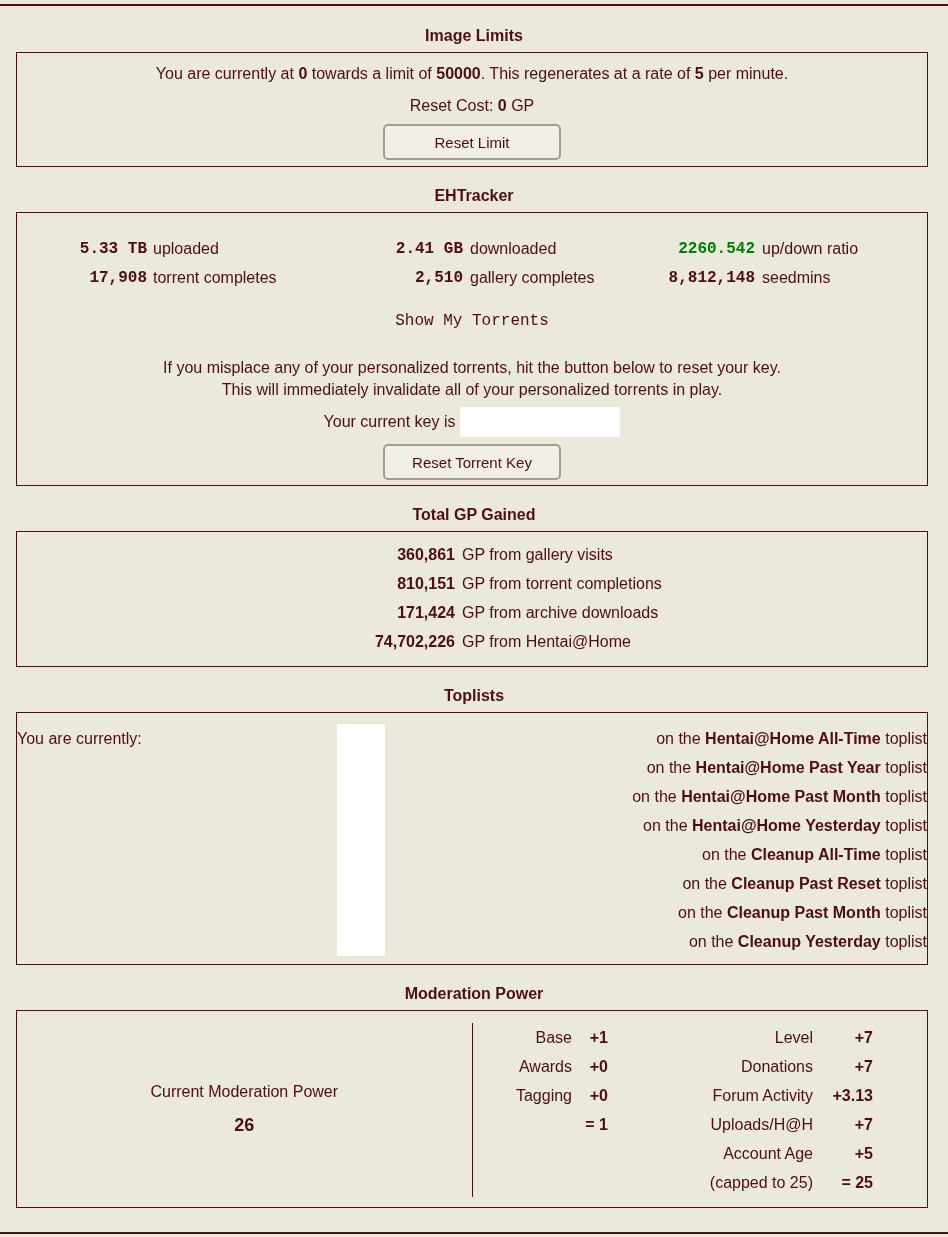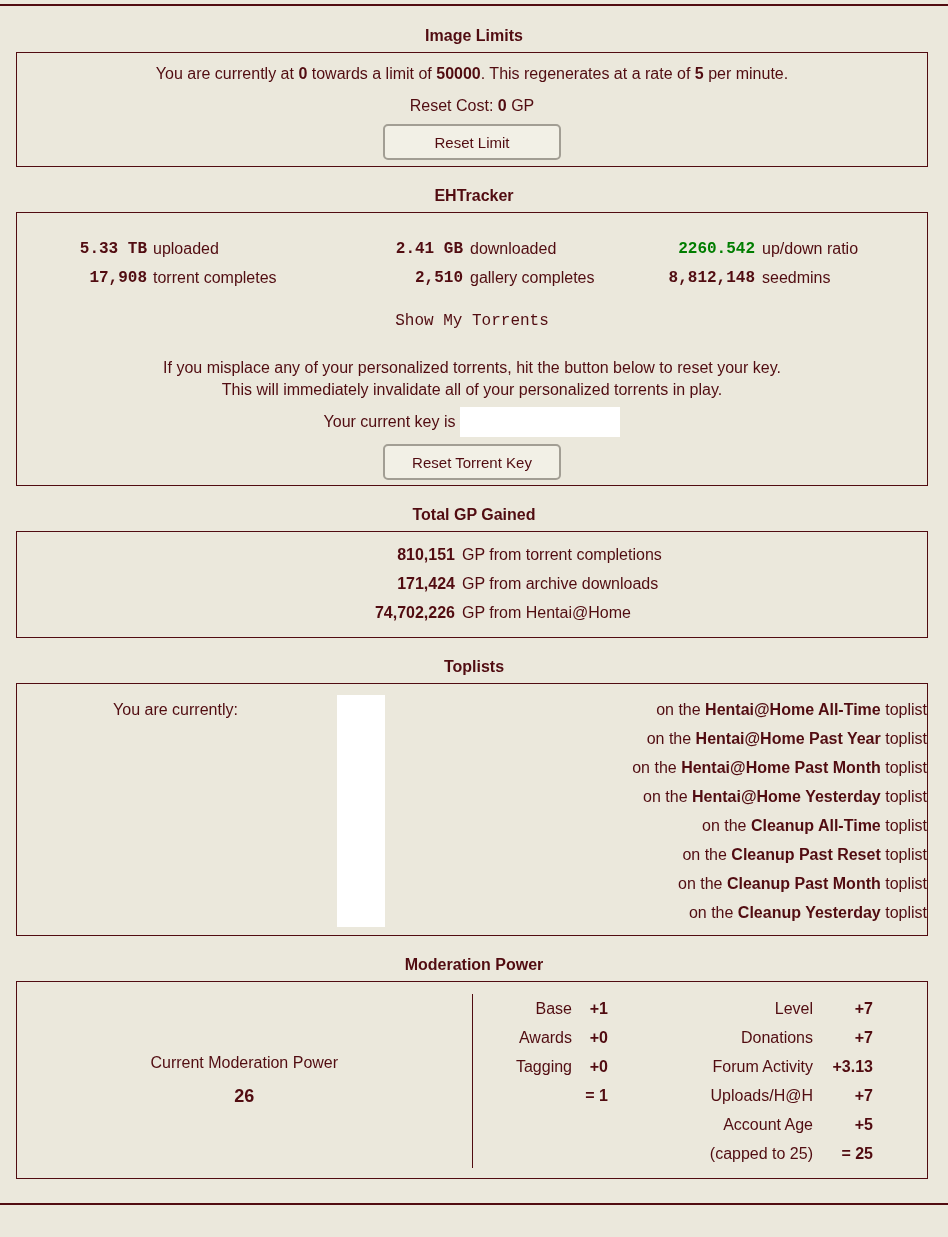--- a/index.html
+++ b/index.html
@@ -40,21 +40,21 @@
   .redacted{background:var(--white);}
   .key-box{width:160px; height:30px;}
   
   .gp-panel{padding:8px 0 10px;}
   .gp{width:100%;}
   .gp .gp-val{width:438px; text-align:right; font-weight:700;}
   .gp .gp-lbl{text-align:left; padding-left:7px;}
   
   .tl-panel{padding:11px 0 8px;}
   .tl{width:100%;}
-  .tl .tl-intro{width:320px; text-align:center; vertical-align:top; line-height:29px; padding-right:3px;}
+  .tl .tl-intro{width:320px; text-align:left; vertical-align:top; line-height:29px; padding-right:3px;}
   .tl .tl-rank{width:48px;}
   .tl .tl-text{text-align:right; padding-left:0;}
   .tl-link{font-weight:700; cursor:pointer;}
   
   .mp-panel{padding:12px 0 10px;}
   .mp{width:856px;}
   .mp .mp-left{width:455px; border-right:1px solid var(--fg); text-align:center; vertical-align:middle;}
   .mp .mp-lbl{width:106px; text-align:right; padding-right:6px;}
   .mp .mp-val{width:30px; text-align:right; font-weight:700;}
   .mp .mp-lbl2{width:209px; text-align:right; padding-right:4px;}
@@ -104,20 +104,24 @@
     <span>Your current key is</span>
     <span class="redacted key-box"></span>
   </div>
   <button class="ehbtn">Reset Torrent Key</button>
 </div>
 
 <h2>Total GP Gained</h2>
 <div class="panel gp-panel">
   <table class="gp">
     <tbody>
+        <tr>
+      <td class="gp-val">360,861</td>
+      <td class="gp-lbl">GP from gallery visits</td>
+    </tr>
     <tr>
       <td class="gp-val">810,151</td>
       <td class="gp-lbl">GP from torrent completions</td>
     </tr>
     <tr>
       <td class="gp-val">171,424</td>
       <td class="gp-lbl">GP from archive downloads</td>
     </tr>
     <tr>
       <td class="gp-val">74,702,226</td>

